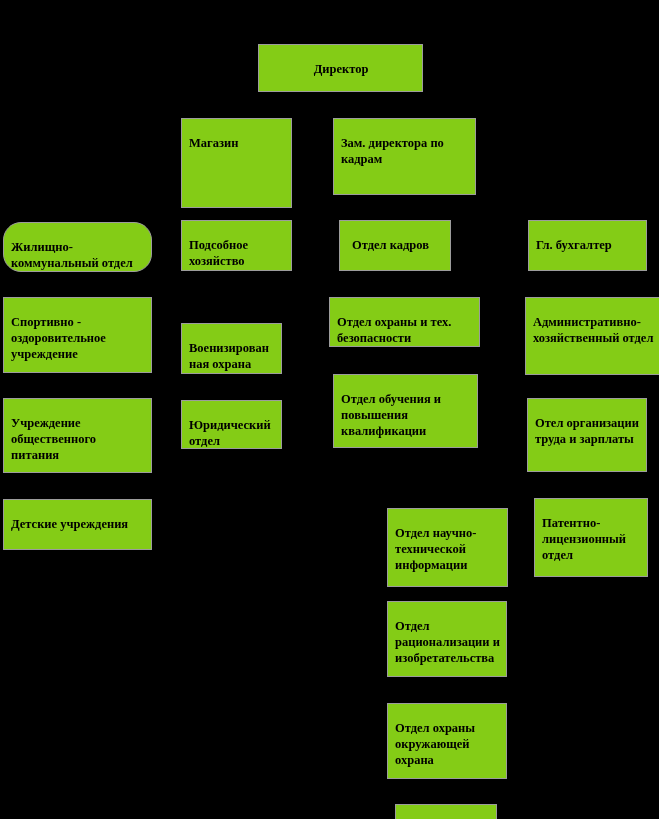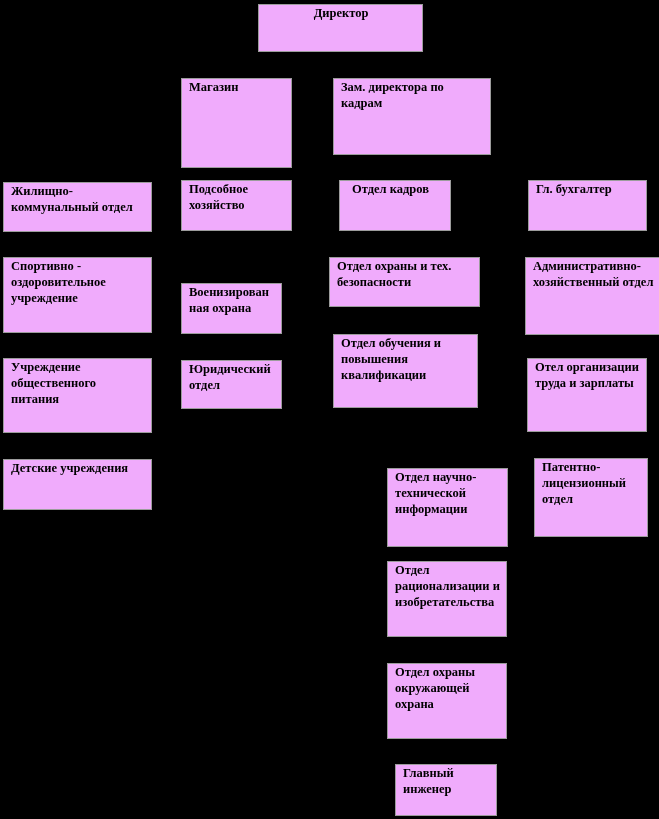--- a/index.html
+++ b/index.html
@@ -11,40 +11,41 @@
     position: relative;
     width: 659px;
     height: 819px;
     background: #000000;
     overflow: hidden;
     font-family: "Liberation Serif", serif;
   }
   .node {
     position: absolute;
     box-sizing: border-box;
-    background: #f0abfc;
+    background: #84cc16;
     color: #000000;
     border: 1px solid #9c9c9c;
     font-family: "Liberation Serif", serif;
     font-weight: bold;
     font-size: 12.5px;
     line-height: 1.28;
-    padding: 0 6px 4px 7px;
+    padding: 16px 6px 4px 7px;
     overflow: hidden;
     overflow-wrap: break-word;
     word-break: break-word;
     text-align: left;
+    margin-top: 40px;
   }
   
   .n-director            { left:258px; top:4px;   width:165px; height:48px; text-align:center; }
   .n-deputy_social       { left:5px;   top:78px;  width:138px; height:77px; }
   .n-store               { left:181px; top:78px;  width:111px; height:90px; }
-  .n-deputy_hr           { left:333px; top:78px;  width:158px; height:77px; }
+  .n-deputy_hr           { left:333px; top:78px;  width:143px; height:77px; }
   .n-deputy_econ         { left:525px; top:78px;  width:120px; height:80px; }
-  .n-housing             { left:3px;   top:182px; width:149px; height:50px; }
+  .n-housing             { left:3px;   top:182px; width:149px; height:50px;border-radius:18px; }
   .n-subsidiary_farm     { left:181px; top:180px; width:111px; height:51px; }
   .n-hr_dept             { left:339px; top:180px; width:112px; height:51px; padding-left:12px; }
   .n-chief_accountant    { left:528px; top:180px; width:119px; height:51px; }
   .n-sport               { left:3px;   top:257px; width:149px; height:76px; }
   .n-paramilitary_guard  { left:181px; top:283px; width:101px; height:51px; }
   .n-safety_dept         { left:329px; top:257px; width:151px; height:50px; }
   .n-admin_dept          { left:525px; top:257px; width:138px; height:78px; }
   .n-catering            { left:3px;   top:358px; width:149px; height:75px; }
   .n-legal_dept          { left:181px; top:360px; width:101px; height:49px; }
   .n-training_dept       { left:333px; top:334px; width:145px; height:74px; }

